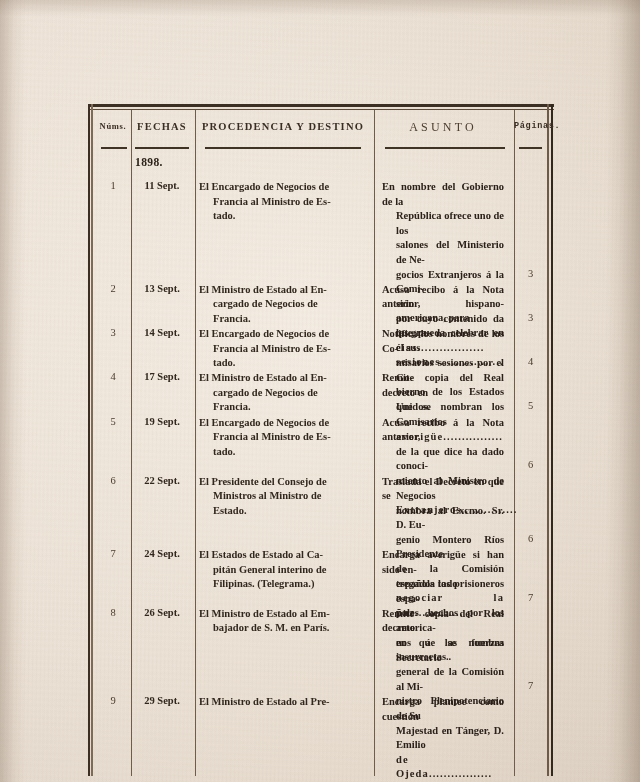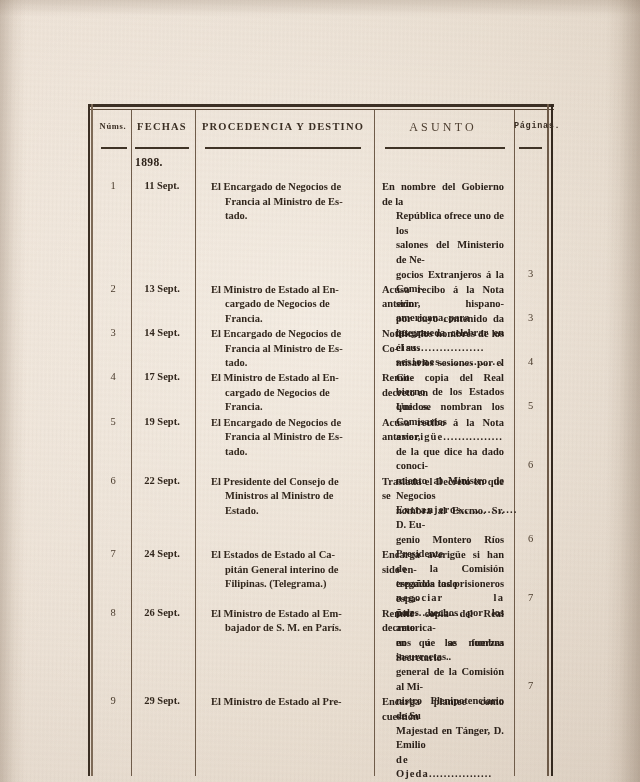--- a/index.html
+++ b/index.html
@@ -176,21 +176,21 @@
     position: absolute;
     left: 36px; width: 62px;
     text-align: center;
     font-size: 10.5px;
     font-weight: 700;
     color: #32271d;
   }
   .c-proc {
     position: absolute;
     left: 100px; width: 176px;
-    padding: 0 16px;
+    padding: 0 4px;
     font-size: 10.5px;
     line-height: 14.6px;
     text-align: justify;
     text-align-last: left;
     color: #32271d;
     font-weight: 600;
     box-sizing: border-box;
   }
   .c-asunto {
     position: absolute;

